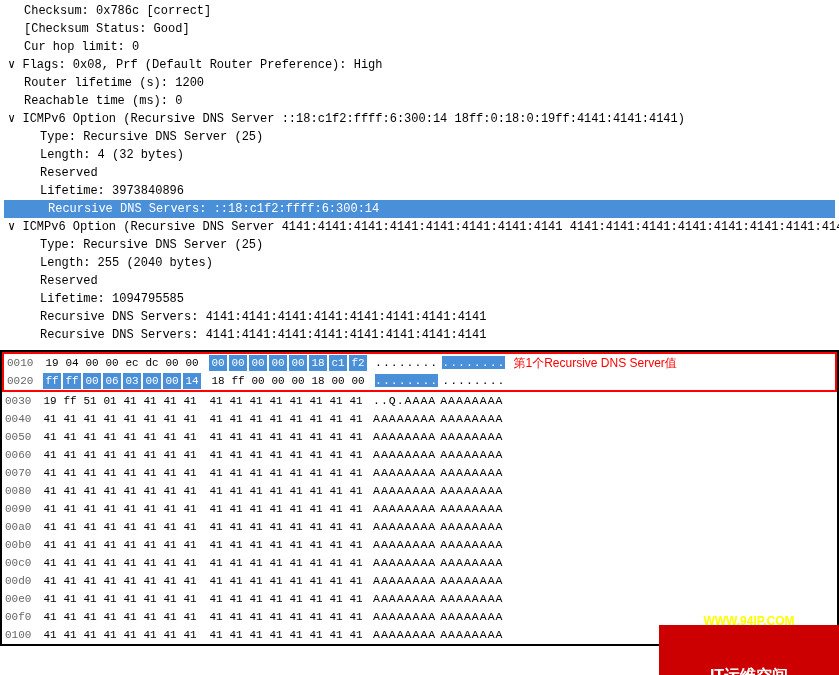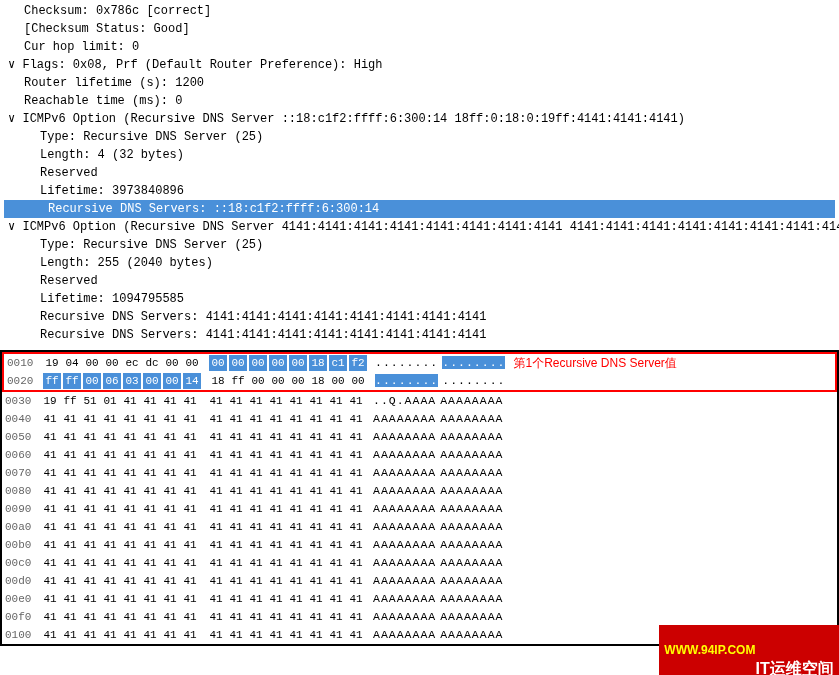--- a/index.html
+++ b/index.html
@@ -66,21 +66,21 @@
     }
 
     .watermark-bottom {
       position: absolute;
       bottom: 0;
       right: 0;
       background: linear-gradient(135deg, #cc0000 0%, #cc0000 100%);
       width: 180px;
       height: 50px;
       display: flex;
-      flex-direction: row;
+      flex-direction: column;
       align-items: center;
       justify-content: center;
       color: #fff;
       font-size: 11px;
       font-family: Arial, sans-serif;
     }
 
     .watermark-bottom .site {
       font-size: 12px;
       font-weight: bold;

